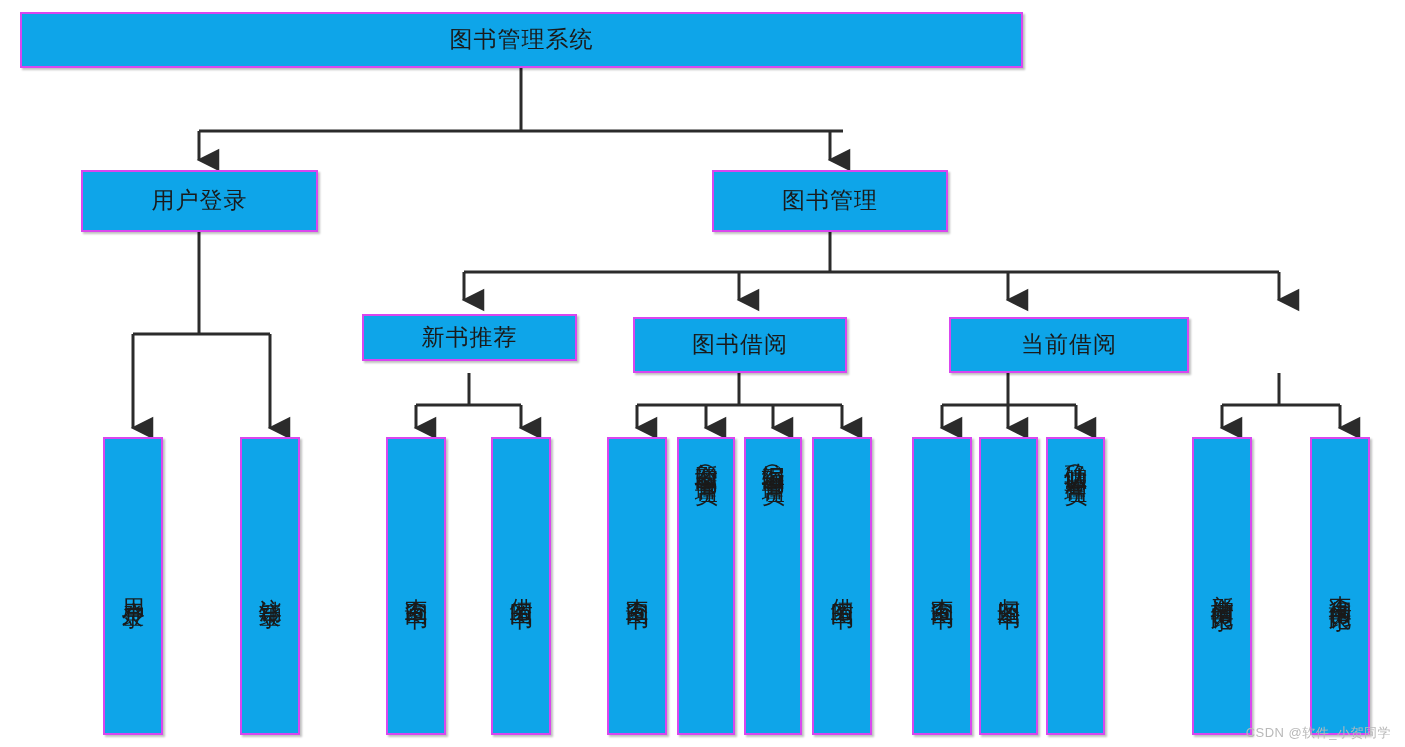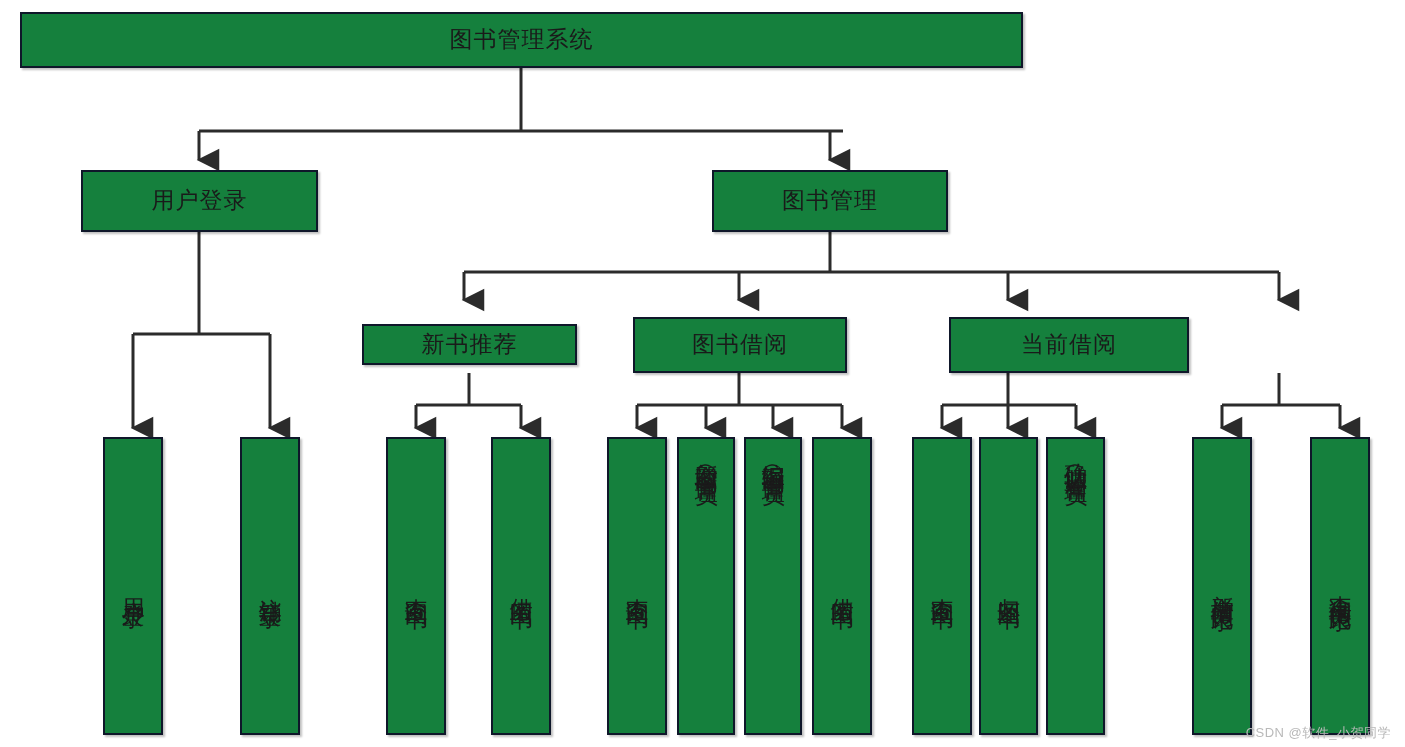--- a/index.html
+++ b/index.html
@@ -19,22 +19,22 @@
     width: 1405px; height: 747px;
   }
   svg#edges {
     position: absolute;
     left: 0; top: 0;
     width: 1405px; height: 747px;
     pointer-events: none;
   }
   .node {
     position: absolute;
-    background: #15803d;
-    border: 2px solid #0f172a;
+    background: #0ea5e9;
+    border: 2px solid #d946ef;
     box-shadow: 2px 2px 2px rgba(0,0,0,0.25);
     display: flex;
     align-items: center;
     justify-content: center;
     color: #1a1a1a;
   }
   .node.horiz {
     font-size: 23px;
     letter-spacing: 1px;
     line-height: 1.2;
@@ -126,21 +126,21 @@
     <span>图书管理系统</span>
   </div>
 
   <div class="node horiz" style="left:81px; top:170px; width:237px; height:62px;">
     <span>用户登录</span>
   </div>
   <div class="node horiz" style="left:712px; top:170px; width:236px; height:62px;">
     <span>图书管理</span>
   </div>
 
-  <div class="node horiz" style="left:362px; top:324px; width:215px; height:41px;">
+  <div class="node horiz" style="left:362px; top:314px; width:215px; height:47px;">
     <span>新书推荐</span>
   </div>
   <div class="node horiz" style="left:633px; top:317px; width:214px; height:56px;">
     <span>图书借阅</span>
   </div>
   <div class="node horiz" style="left:949px; top:317px; width:240px; height:56px;">
     <span>当前借阅</span>
   </div>
 
   <div class="node vert center-mid" style="left:103px; top:437px; width:60px; height:298px;">

